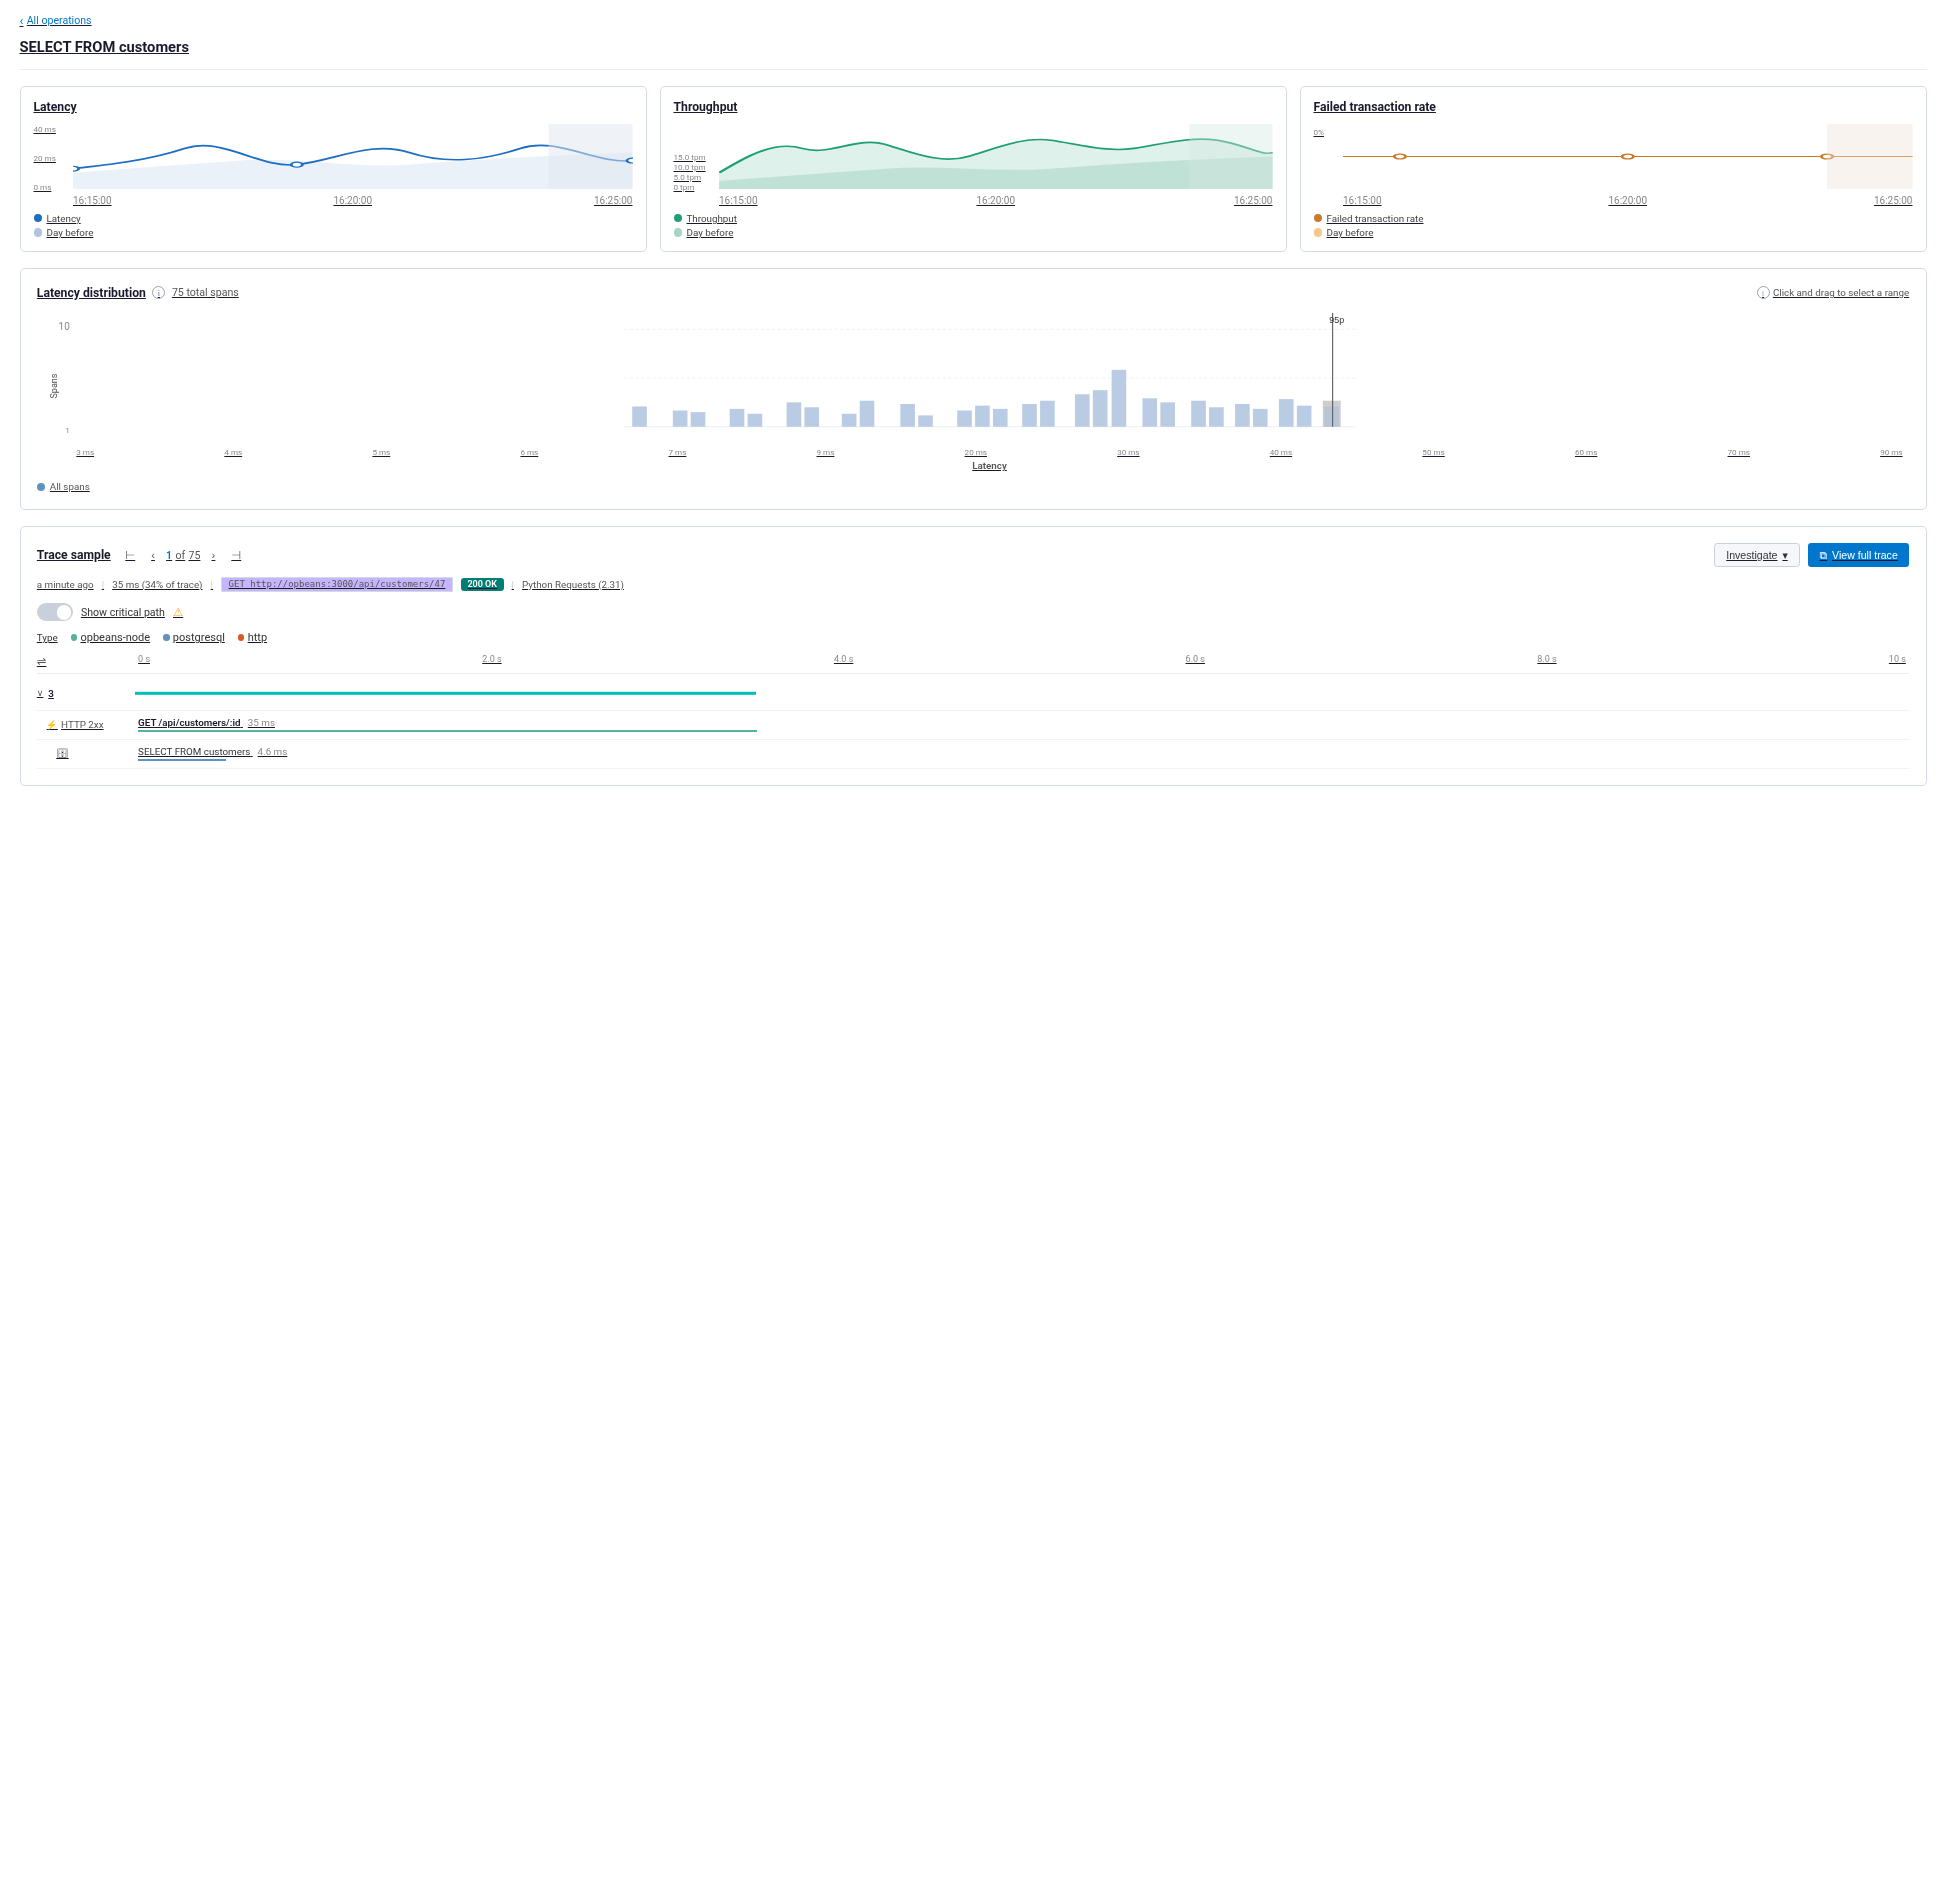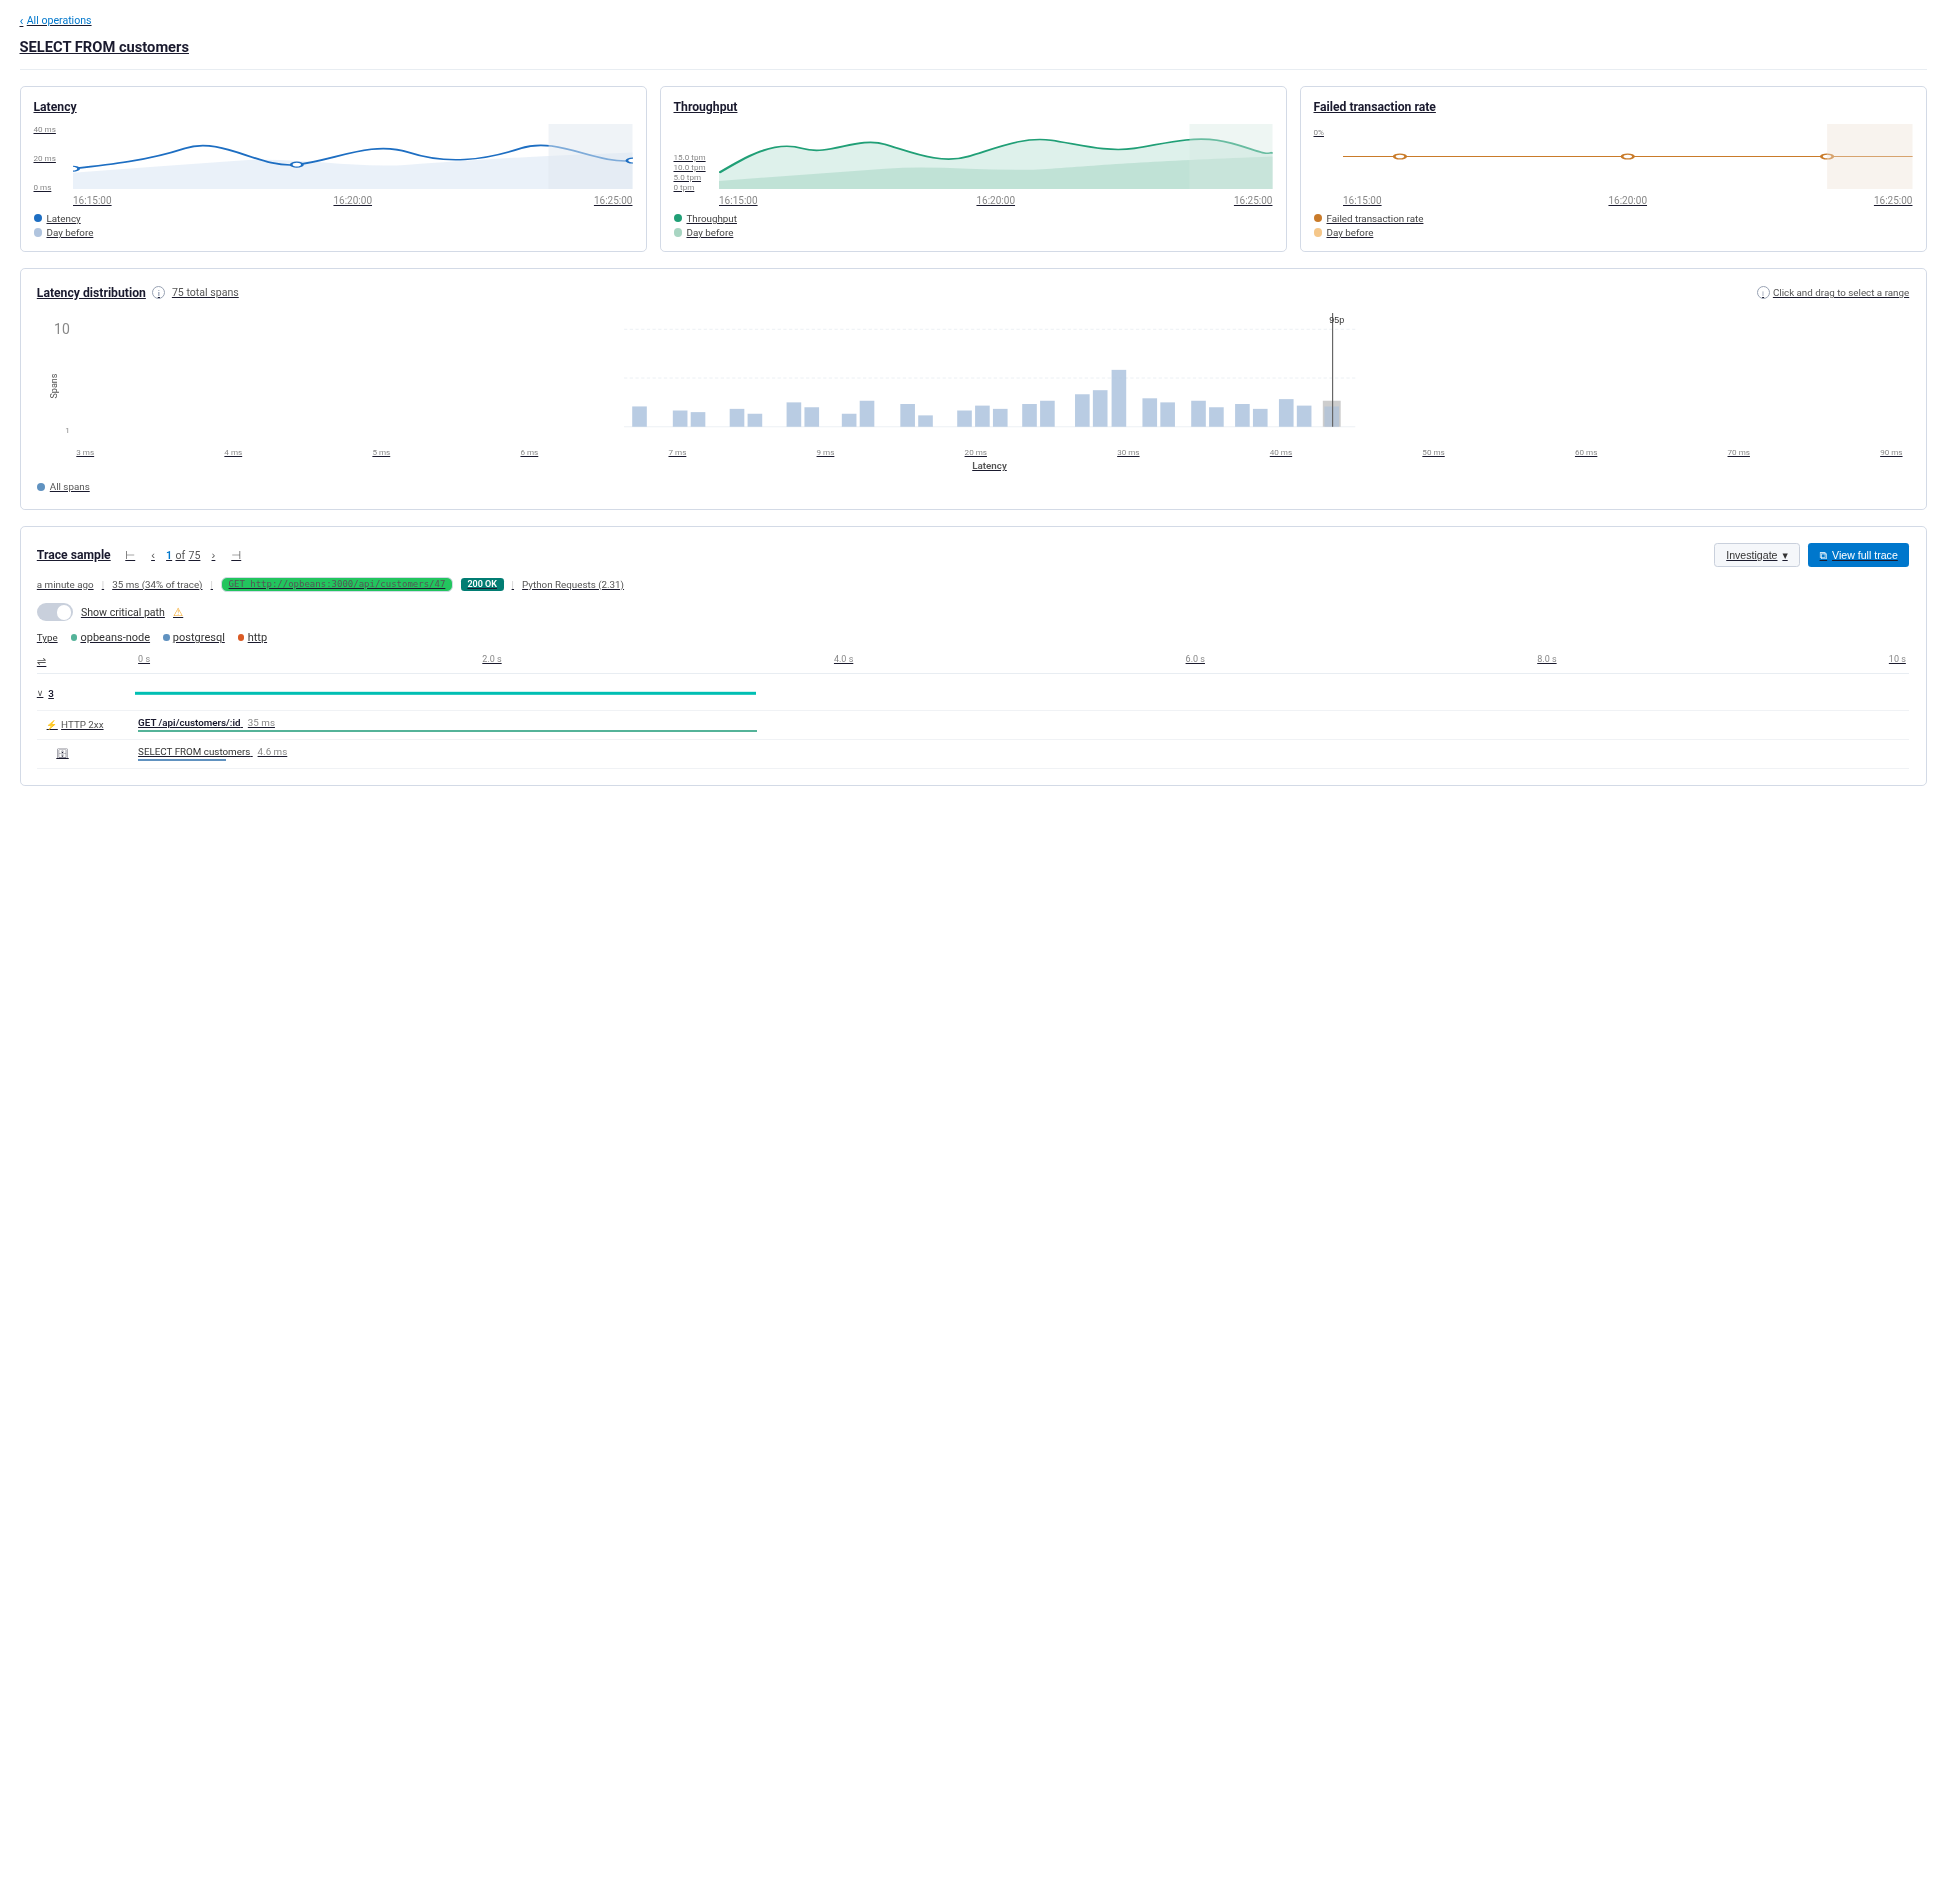--- a/index.html
+++ b/index.html
@@ -51,21 +51,21 @@
     .trace-nav { display: flex; align-items: center; gap: 3.3px; font-size: 10.6px; color: #555; }
     .nav-btn { width: 19.5px; height: 19.5px; border: none; background: none; cursor: pointer; color: #555; display: flex; align-items: center; justify-content: center; font-size: 11.4px; }
     .nav-current { color: #0077cc; font-weight: 600; }
     
     .trace-actions { display: flex; gap: 8.1px; }
     .btn-investigate { background: #f5f7fa; border: 0.8px solid #c9d0dc; border-radius: 3.3px; padding: 4.9px 11.4px; font-size: 10.6px; cursor: pointer; display: flex; align-items: center; gap: 4.9px; color: #333; }
     .btn-view-trace { background: #0077cc; border: none; border-radius: 3.3px; padding: 4.9px 11.4px; font-size: 10.6px; cursor: pointer; display: flex; align-items: center; gap: 4.9px; color: #fff; font-weight: 500; }
     
     .trace-meta { display: flex; align-items: center; gap: 8.1px; font-size: 9.8px; color: #555; margin-bottom: 11.4px; flex-wrap: wrap; }
     .meta-separator { color: #ccc; }
-    .url-badge { background: #22c55e; border: 0.8px solid #d3dae6; border-radius: 6px; padding: 1.6px 6.5px; font-family: monospace; font-size: 9px; }
+    .url-badge { background: #c4b5fd; border: 0.8px solid #d3dae6; border-radius: 1px; padding: 1.6px 6.5px; font-family: monospace; font-size: 9px; }
     .status-badge { background: #017d73; color: #fff; border-radius: 3.3px; padding: 1.6px 6.5px; font-size: 9px; font-weight: 600; }
     
     .trace-tabs { display: flex; gap: 0; border-bottom: 1.6px solid #e8edf2; margin-bottom: 11.4px; }
     .trace-tab { padding: 6.5px 13px; font-size: 10.6px; cursor: pointer; color: #555; border-bottom: 1.6px solid transparent; margin-bottom: -1.6px; }
     .trace-tab.active { color: #0077cc; border-bottom-color: #0077cc; font-weight: 500; }
     
     .critical-path-row { display: flex; align-items: center; gap: 8.1px; margin-bottom: 9.8px; }
     .toggle { width: 36px; height: 18px; background: #ccc; border-radius: 9px; position: relative; cursor: pointer; }
     .toggle-knob { width: 14.7px; height: 14.7px; background: #fff; border-radius: 50%; position: absolute; top: 1.6px; right: 1.6px; transition: left 0.2s; }
     .toggle.off { background: #c9d0dc; }
@@ -238,21 +238,21 @@
       <div class="range-hint">
         <span class="info-icon">i</span>
         <span>Click and drag to select a range</span>
       </div>
     </div>
 
     <div class="histogram-wrapper">
       <div style="display:flex;">
         <div style="width:33px; position:relative; height:147px; flex-shrink:0;">
           <span class="y-label" style="position:absolute; left:0; top:50%; transform:translateY(-50%) rotate(-90deg); font-size:9px; color:#555; white-space:nowrap; width:49px; text-align:center; margin-left:-8.1px;">Spans</span>
-          <div style="position:absolute; right:0; top:8.1px; font-size:14px; color:#888;">10</div>
+          <div style="position:absolute; right:0; top:8.1px; font-size:10px; color:#888;">10</div>
           <div style="position:absolute; right:0; bottom:24.4px; font-size:8.1px; color:#888;">1</div>
         </div>
         <div style="flex:1; position:relative;">
           <svg viewBox="0 0 900 160" width="100%" height="130" style="font-size:14px">
 
             <line x1="0" y1="20" x2="900" y2="20" stroke="#e8edf2" stroke-width="1" stroke-dasharray="4,3"></line>
             <line x1="0" y1="80" x2="900" y2="80" stroke="#e8edf2" stroke-width="1" stroke-dasharray="4,3"></line>
             <line x1="0" y1="140" x2="900" y2="140" stroke="#e8edf2" stroke-width="1"></line>
 
             <rect x="10" y="115" width="18" height="25" fill="#a8bfdc" opacity="0.8"></rect>

